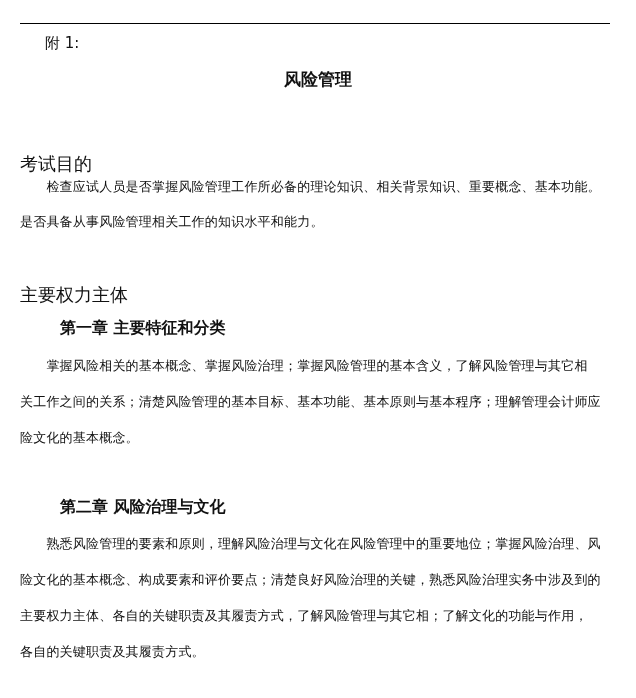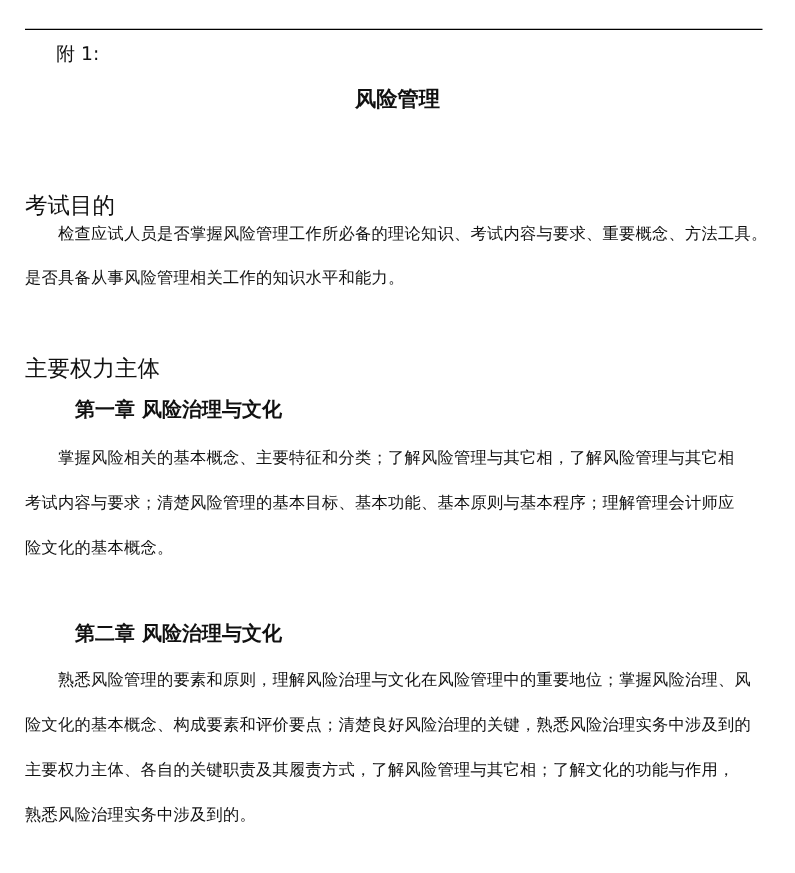--- a/index.html
+++ b/index.html
@@ -15,27 +15,27 @@
 </style>
 </head>
 <body>
 
 <div class="rule"></div>
 
 <div class="abs appendix">附 1:</div>
 <div class="abs title">风险管理</div>
 
 <div class="abs h1" style="top:152px">考试目的</div>
-<div class="abs p" style="top:178px">　　检查应试人员是否掌握风险管理工作所必备的理论知识、考试内容与要求、重要概念、方法工具。</div>
+<div class="abs p" style="top:178px">　　检查应试人员是否掌握风险管理工作所必备的理论知识、相关背景知识、重要概念、基本功能。</div>
 <div class="abs p" style="top:213px">是否具备从事风险管理相关工作的知识水平和能力。</div>
 
 <div class="abs h1" style="top:283px">主要权力主体</div>
 
-<div class="abs h2" style="top:318px">第一章  风险治理与文化</div>
-<div class="abs p" style="top:357px">　　掌握风险相关的基本概念、主要特征和分类；了解风险管理与其它相，了解风险管理与其它相</div>
-<div class="abs p" style="top:393px">考试内容与要求；清楚风险管理的基本目标、基本功能、基本原则与基本程序；理解管理会计师应</div>
+<div class="abs h2" style="top:318px">第一章  主要特征和分类</div>
+<div class="abs p" style="top:357px">　　掌握风险相关的基本概念、掌握风险治理；掌握风险管理的基本含义，了解风险管理与其它相</div>
+<div class="abs p" style="top:393px">关工作之间的关系；清楚风险管理的基本目标、基本功能、基本原则与基本程序；理解管理会计师应</div>
 <div class="abs p" style="top:429px">险文化的基本概念。</div>
 
 <div class="abs h2" style="top:497px">第二章  风险治理与文化</div>
 <div class="abs p" style="top:535px">　　熟悉风险管理的要素和原则，理解风险治理与文化在风险管理中的重要地位；掌握风险治理、风</div>
 <div class="abs p" style="top:571px">险文化的基本概念、构成要素和评价要点；清楚良好风险治理的关键，熟悉风险治理实务中涉及到的</div>
 <div class="abs p" style="top:607px">主要权力主体、各自的关键职责及其履责方式，了解风险管理与其它相；了解文化的功能与作用，</div>
-<div class="abs p" style="top:643px">熟悉风险治理实务中涉及到的。</div>
+<div class="abs p" style="top:643px">各自的关键职责及其履责方式。</div>
 
 </body></html>

